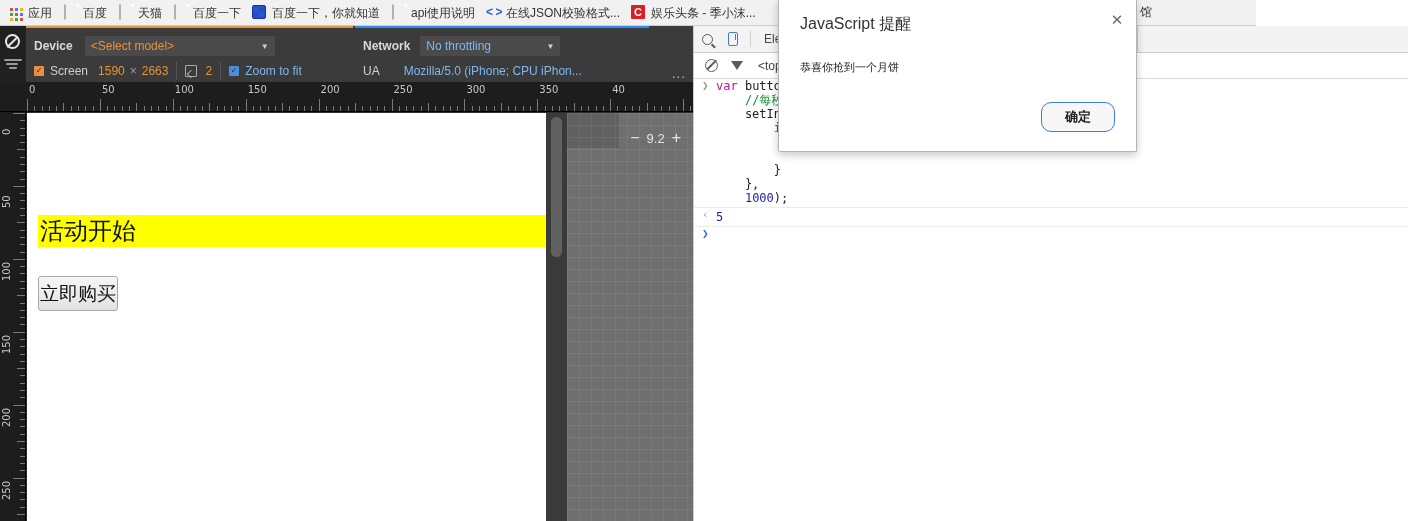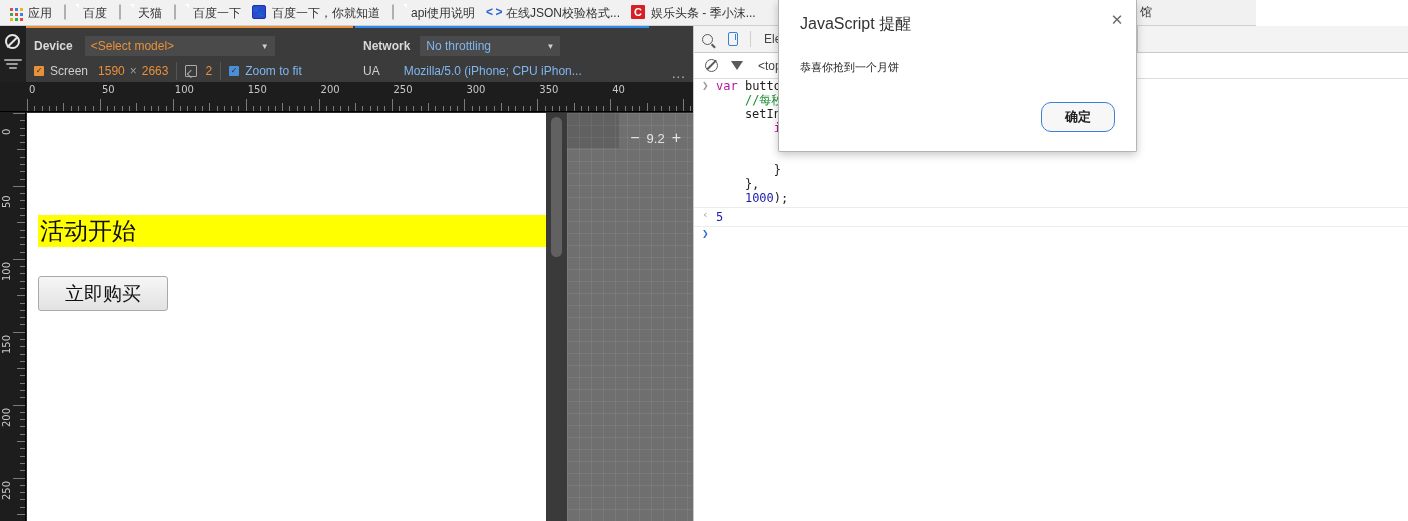--- a/index.html
+++ b/index.html
@@ -147,21 +147,21 @@
   .vp-banner{
     position:absolute;left:11px;top:102px;width:508px;height:32px;
     background:#ffff00;
   }
   .vp-banner span{
     font-size:24px;color:#111;font-family:"DejaVu Serif","Liberation Serif",serif;
     line-height:32px;padding-left:2px;display:block;
   }
   .vp-btn{
     position:absolute;left:11px;top:163px;
-    padding:6px 26px;font-size:19px;color:#111;
+    padding:6px 1px;font-size:19px;color:#111;
     font-family:"DejaVu Serif","Liberation Serif",serif;
     background:linear-gradient(#f6f6f6,#e2e2e2);
     border:1px solid #a9a9a9;border-radius:3px;line-height:1.1;
   }
 
   
   .checker{
     position:absolute;left:567px;top:31px;width:126px;height:408px;
     background-color:#6f6f6f;
     background-image:

